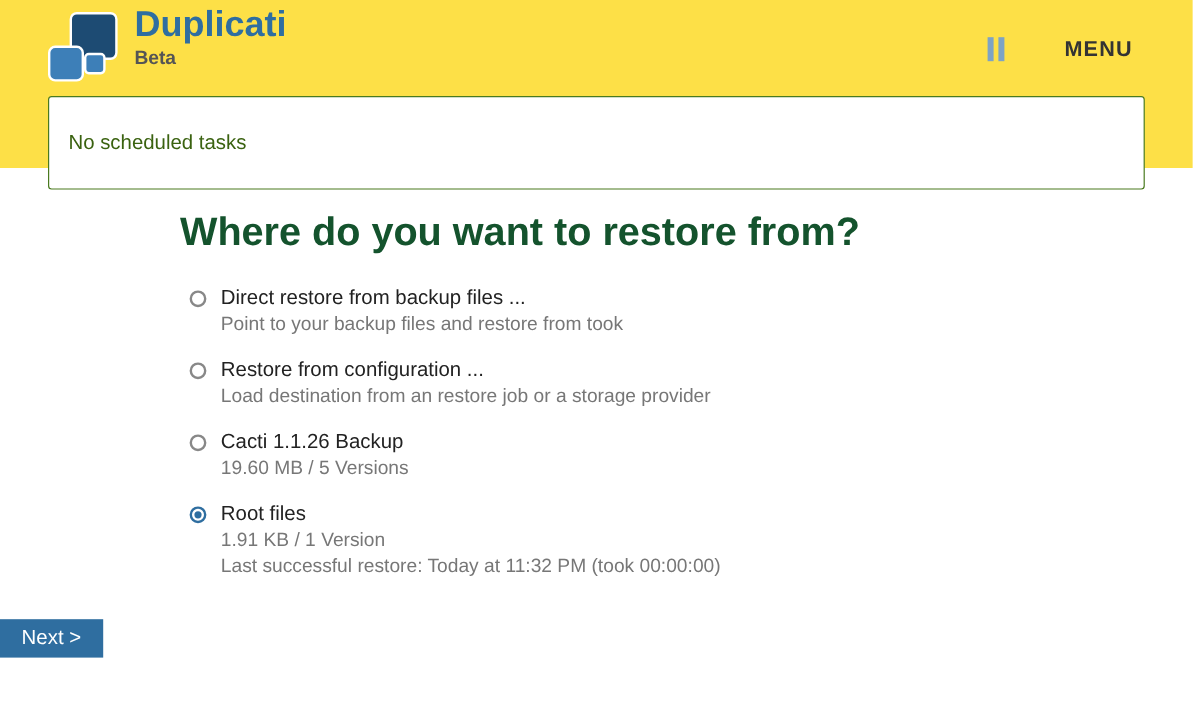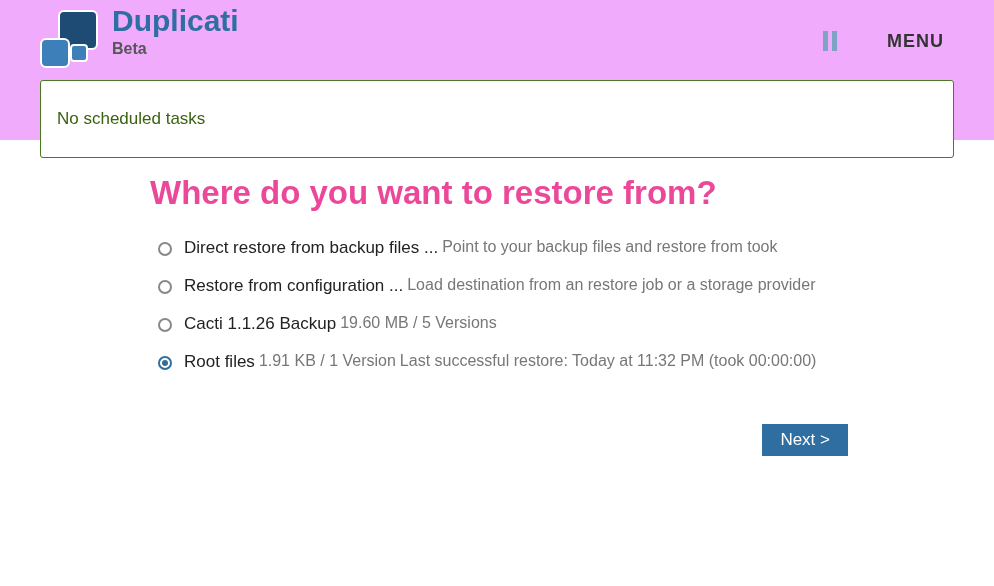--- a/index.html
+++ b/index.html
@@ -4,21 +4,21 @@
   <style>
     * { margin: 0; padding: 0; box-sizing: border-box; }
     body {
       font-family: -apple-system, BlinkMacSystemFont, "Segoe UI", Arial, sans-serif;
       background: #fff;
       width: 994px;
       height: 586px;
       overflow: hidden;
     }
     .top-bar {
-      background: #f0abfc;
+      background: #fde047;
       height: 140px;
       padding: 0 40px;
       position: relative;
     }
     .header-row {
       display: flex;
       align-items: center;
       justify-content: space-between;
       padding-top: 6px;
     }
@@ -105,21 +105,21 @@
       padding: 28px 16px;
       color: #3a6210;
       font-size: 17px;
     }
     .content {
       padding: 34px 150px 20px 150px;
     }
     .page-heading {
       font-size: 33px;
       font-weight: 700;
-      color: #ec4899;
+      color: #14532d;
       margin-bottom: 26px;
     }
     .options {
       display: flex;
       flex-direction: column;
       gap: 18px;
       padding-left: 8px;
     }
     .option-row {
       display: flex;
@@ -143,36 +143,35 @@
     }
     .radio.selected::after {
       content: "";
       width: 6px;
       height: 6px;
       background: #2f6ea0;
       border-radius: 50%;
     }
     .option-texts {
       display: flex;
-      flex-direction: row;
+      flex-direction: column;
       gap: 4px;
     }
     .option-label {
       font-size: 17px;
       color: #222;
     }
     .option-desc {
       font-size: 16px;
       color: #777;
     }
     .footer {
       padding-right: 146px;
       display: flex;
-      justify-content: flex-end;
-      margin-top: 32px;
+      margin-top: 14px;
     }
     .next-btn {
       background: #2f6ea0;
       color: #fff;
       border: none;
       padding: 6px 18px;
       font-size: 17px;
       cursor: pointer;
     }
   </style>

